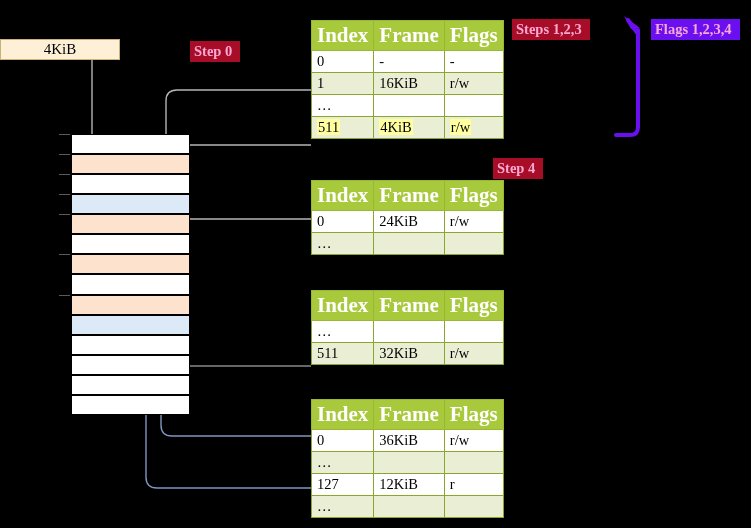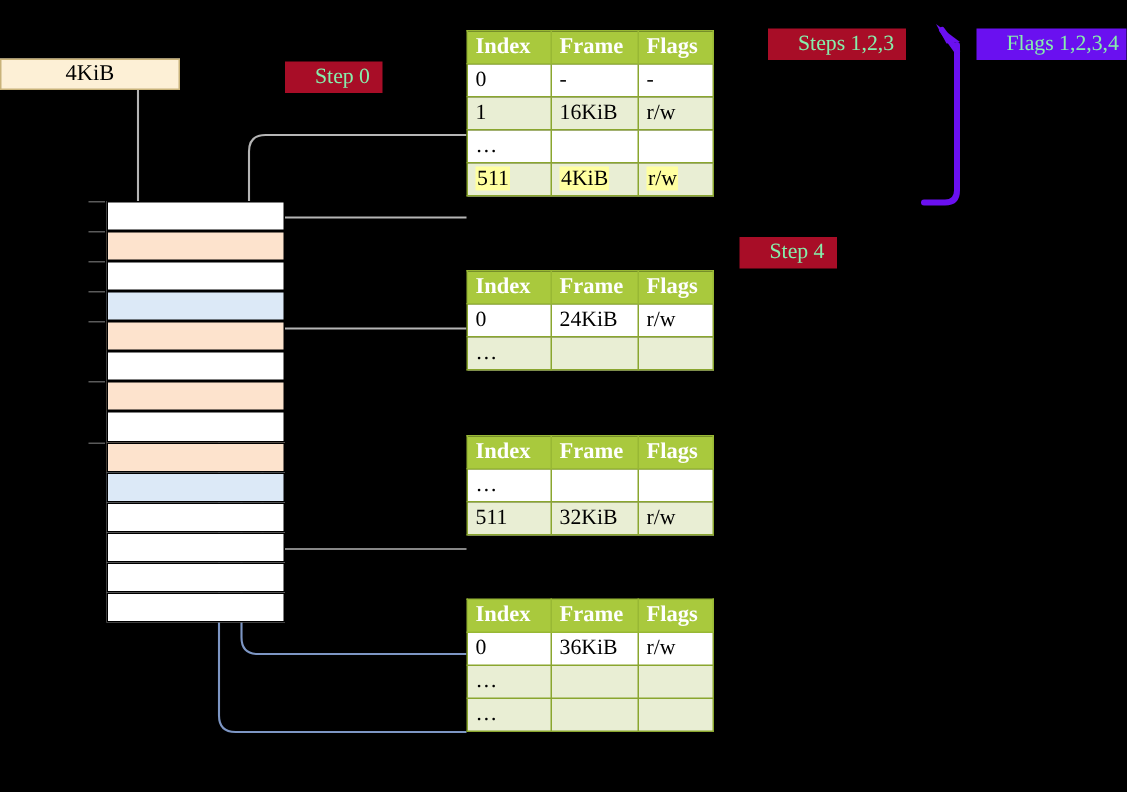--- a/index.html
+++ b/index.html
@@ -19,32 +19,32 @@
   .mem-row.orange{background:#fde3cd;}
   .mem-row.blue{background:#dce9f7;}
   .tick{position:absolute;width:11px;height:0;border-top:1px solid #5a5a5a;left:-12px;}
 
   
   .ptable{position:absolute;border-collapse:collapse;background:#000;
           font-size:14.5px;color:#000;}
   .ptable td,.ptable th{border:1px solid #8aa62e;padding:2px 5px;
           height:22px;box-sizing:border-box;vertical-align:middle;
           font-weight:normal;text-align:left;}
-  .ptable th{background:#a9c93d;color:#ffffff;font-weight:bold;font-size:15px;
-          border:1px solid #98b834;}
+  .ptable th{background:#a9c93d;color:#ffffff;font-weight:bold;font-size:21px;
+          border:1px solid #98b834;text-align:center;}
   .ptable tr.rw td{background:#ffffff;}
   .ptable tr.alt td{background:#e9eed4;}
   .c-index{width:56px;}
   .c-frame{width:58px;}
   .c-flags{width:50px;}
   .hl{background:#ffffa0;padding:0 1px;}
 
   
-  .tag{position:absolute;color:#86efac;font-size:14.5px;
-       padding:2px 8px 3px 20px;white-space:nowrap;line-height:1.12;}
+  .tag{position:absolute;color:#f9a8d4;font-size:14.5px;
+       padding:2px 8px 3px 4px;white-space:nowrap;line-height:1.12;font-weight:bold;}
 
   
   #size-box{position:absolute;left:0px;top:39px;width:120px;height:21px;
      background:#fdf0d6;border:1px solid #c9b37a;box-sizing:border-box;
      display:flex;align-items:center;justify-content:center;
      font-size:15px;color:#000;}
 </style>
 </head>
 <body>
 
@@ -220,20 +220,25 @@
           <tr class="rw">
             <td class="c-index">0</td>
             <td class="c-frame">36KiB</td>
             <td class="c-flags">r/w</td>
           </tr>
           <tr class="alt">
             <td class="c-index">…</td>
             <td class="c-frame"></td>
             <td class="c-flags"></td>
           </tr>
+          <tr class="rw">
+            <td class="c-index">127</td>
+            <td class="c-frame">12KiB</td>
+            <td class="c-flags">r</td>
+          </tr>
           <tr class="alt">
             <td class="c-index">…</td>
             <td class="c-frame"></td>
             <td class="c-flags"></td>
           </tr>
         </tbody>
       </table>
     </div>
 
 </div>

